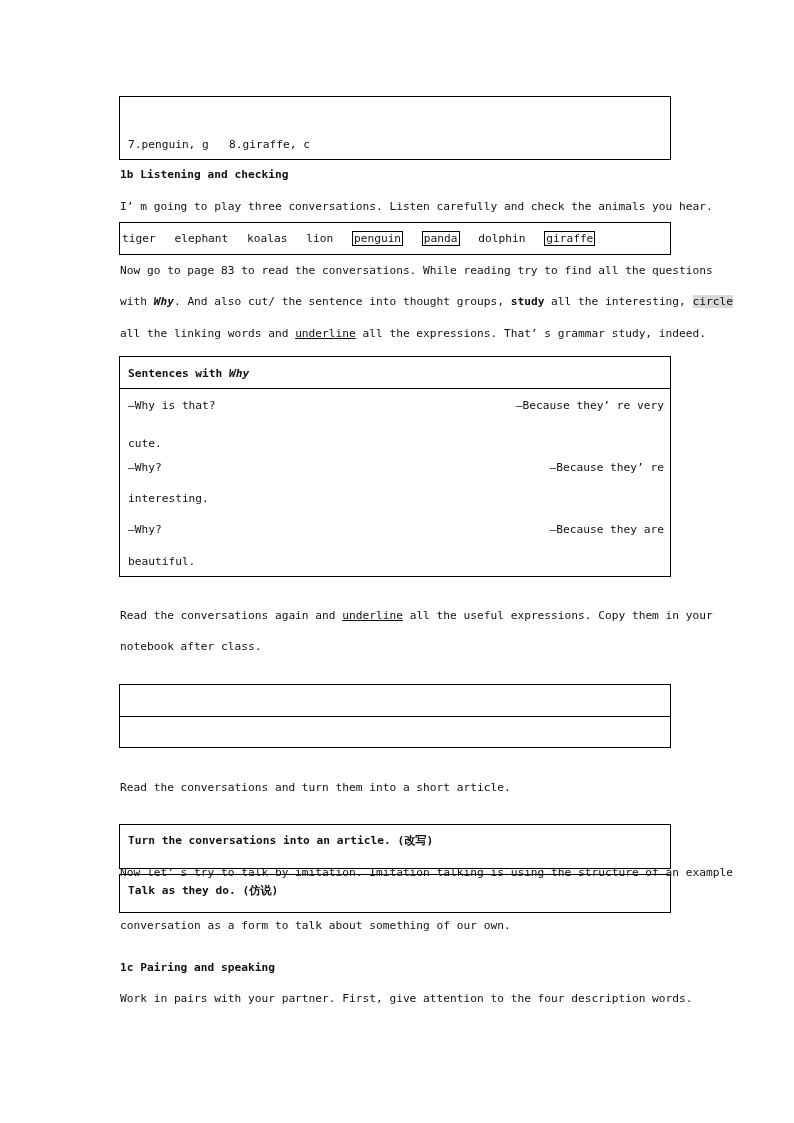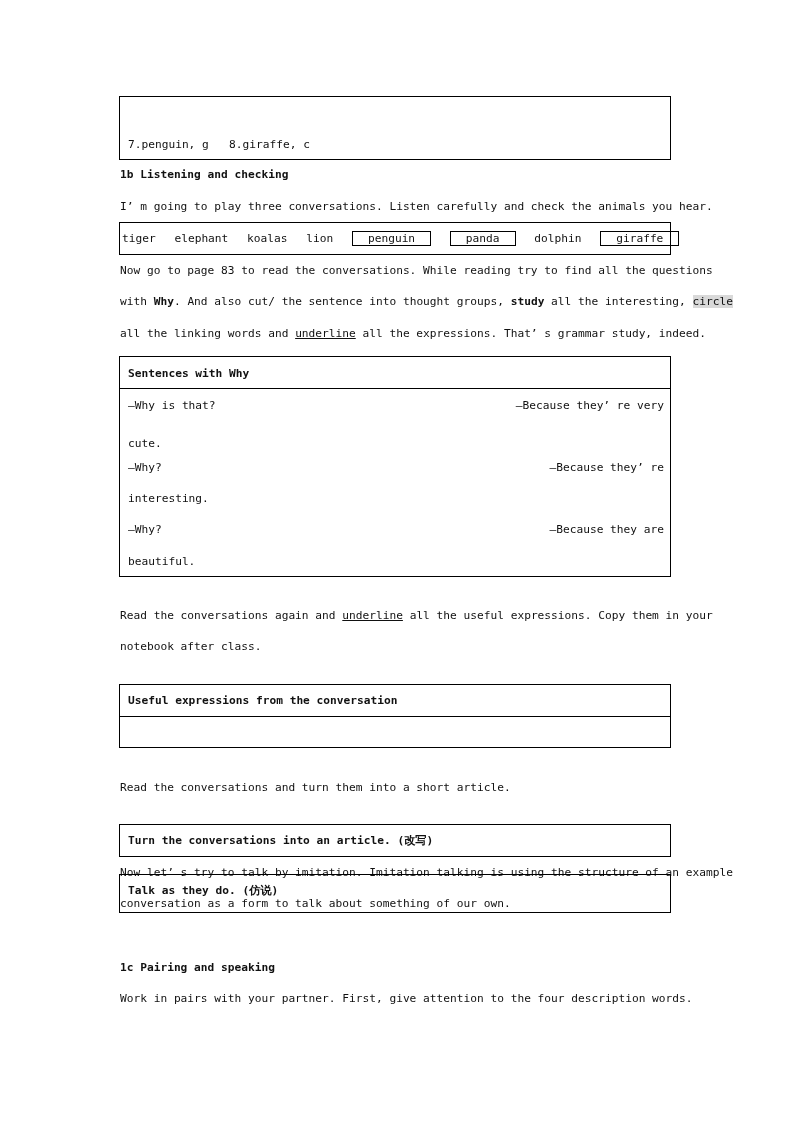--- a/index.html
+++ b/index.html
@@ -5,24 +5,24 @@
   html, body { margin: 0; padding: 0; background: #ffffff; }
   body {
     width: 794px; height: 1123px; position: relative; overflow: hidden;
     font-family: "DejaVu Sans Mono", "Liberation Mono", monospace;
     font-size: 11.2px; color: #111111;
   }
   .line { position: absolute; left: 120px; width: 554px; white-space: nowrap; line-height: 14px; }
   .box { position: absolute; left: 119px; width: 552px; border: 1px solid #000; box-sizing: border-box; }
   .cell-text { position: absolute; left: 8px; white-space: nowrap; line-height: 14px; }
   .bold { font-weight: bold; }
-  .ital { }
+  .ital { font-style: italic; }
   .u { text-decoration: underline; }
   .hl { background: #d9d9d9; text-align: center; }
-  .framed { border: 1px solid #000; padding: 0 15px; }
+  .framed { border: 1px solid #000; padding: 0 1px; }
   .divider { position: absolute; left: 0; right: 0; border-top: 1px solid #000; }
   .rowpair { position: absolute; left: 8px; right: 6px; display: flex; justify-content: space-between; white-space: nowrap; line-height: 14px; }
   .animal { margin-right: 12px; }
 </style>
 </head>
 <body>
 
 <div class="box" style="top:96px; height:64px;">
   <div class="cell-text" style="top:41px;">
     <span>7.penguin,  g</span>&nbsp;&nbsp;
@@ -78,31 +78,30 @@
   </div>
   <div class="cell-text" style="top:198px;">beautiful.</div>
 </div>
 
 <div class="line" style="top:609px;">
   <span>Read the conversations again and </span><span class="u">underline</span><span> all the useful expressions. Copy them in your</span>
 </div>
 <div class="line" style="top:640px;">notebook after class.</div>
 
 <div class="box" style="top:684px; height:64px;">
-  <div class="cell-text bold" style="top:9px;">Useful expressions from the conversation</div>
   <div class="divider" style="top:31px;"></div>
 </div>
 
 <div class="line" style="top:781px;">Read the conversations and turn them into a short article.</div>
 
-<div class="box" style="top:824px; height:33px;">
+<div class="box" style="top:824px; height:45px;">
   <div class="cell-text bold" style="top:9px;">Turn the conversations into an article. (改写)</div>
 </div>
 
 <div class="line" style="top:866px;">Now let’ s try to talk by imitation. Imitation talking is using the structure of an example</div>
-<div class="line" style="top:897px;">conversation as a form to talk about something of our own.</div>
+<div class="line" style="top:919px;">conversation as a form to talk about something of our own.</div>
 
 <div class="box" style="top:874px; height:39px;">
   <div class="cell-text bold" style="top:9px;">Talk as they do. (仿说)</div>
 </div>
 
 <div class="line bold" style="top:961px;">1c Pairing and speaking</div>
 <div class="line" style="top:992px;">Work in pairs with your partner. First, give attention to the four description words.</div>
 
 </body></html>

